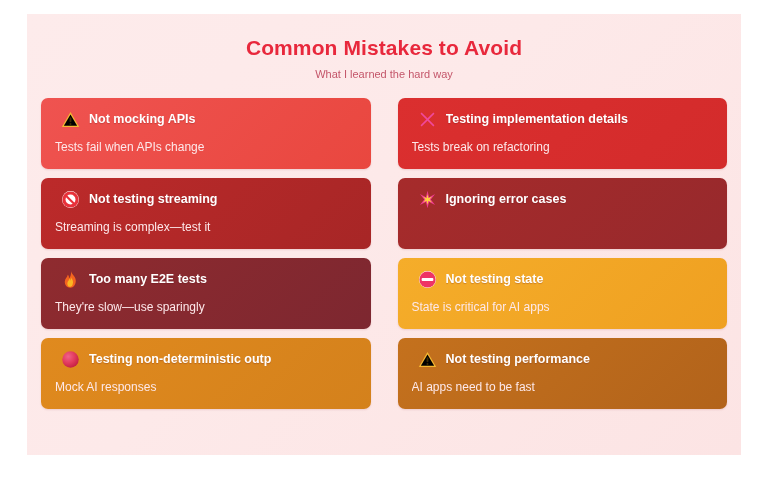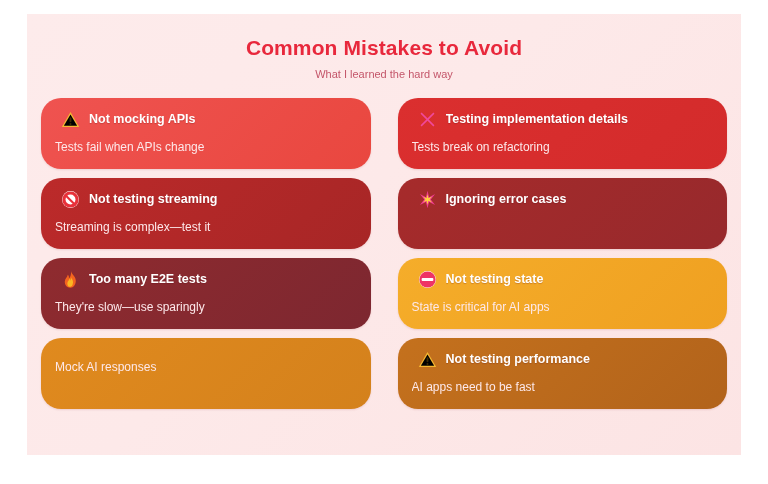--- a/index.html
+++ b/index.html
@@ -44,21 +44,21 @@
   #cards-grid {
     margin: 18px 14px 0 14px;
     display: grid;
     grid-template-columns: 1fr 1fr;
     grid-column-gap: 27px;
     grid-row-gap: 9px;
   }
   .card {
     position: relative;
     height: 71px;
-    border-radius: 20px;
+    border-radius: 7px;
     box-sizing: border-box;
     padding: 11px 14px 0 14px;
     overflow: hidden;
     box-shadow: 0 1px 2px rgba(120, 20, 30, 0.12);
   }
   .card-head {
     display: flex;
     align-items: center;
     height: 20px;
   }
@@ -155,20 +155,33 @@
           <span class="card-icon"><svg viewBox="0 0 24 24">
               <circle cx="12" cy="12" r="10.6" fill="#ffffff"></circle>
               <circle cx="12" cy="12" r="10.2" fill="#ee3465"></circle>
               <rect x="4.6" y="10.1" width="14.8" height="3.8" rx="1.2" fill="#ffffff"></rect>
             </svg></span>
           <span class="card-title">Not testing state</span>
         </div>
         <div class="card-desc">State is critical for AI apps</div>
       </div>
       <div class="card" style="background: linear-gradient(135deg, rgb(224, 138, 30) 0%, rgb(212, 129, 28) 100%);">
+        <div class="card-head">
+          <span class="card-icon"><svg viewBox="0 0 24 24">
+              <defs>
+                <radialGradient id="rcg" cx="36%" cy="32%" r="72%">
+                  <stop offset="0%" stop-color="#f0628a"></stop>
+                  <stop offset="55%" stop-color="#e23b5e"></stop>
+                  <stop offset="100%" stop-color="#c41f44"></stop>
+                </radialGradient>
+              </defs>
+              <circle cx="12" cy="12" r="10.4" fill="url(#rcg)"></circle>
+            </svg></span>
+          <span class="card-title">Testing non-deterministic outp</span>
+        </div>
         <div class="card-desc">Mock AI responses</div>
       </div>
       <div class="card" style="background: linear-gradient(135deg, rgb(196, 113, 29) 0%, rgb(178, 99, 27) 100%);">
         <div class="card-head">
           <span class="card-icon"><svg viewBox="0 0 24 24">
               <path d="M12 2.6 L23 21.4 L1 21.4 Z" fill="#f5b731"></path>
               <path d="M12 5.6 L20.4 19.9 L3.6 19.9 Z" fill="#f8c council"></path>
               <rect x="10.8" y="9" width="2.4" height="6.4" rx="1.2" fill="#3b2a06"></rect>
               <circle cx="12" cy="17.8" r="1.3" fill="#3b2a06"></circle>
             </svg></span>

